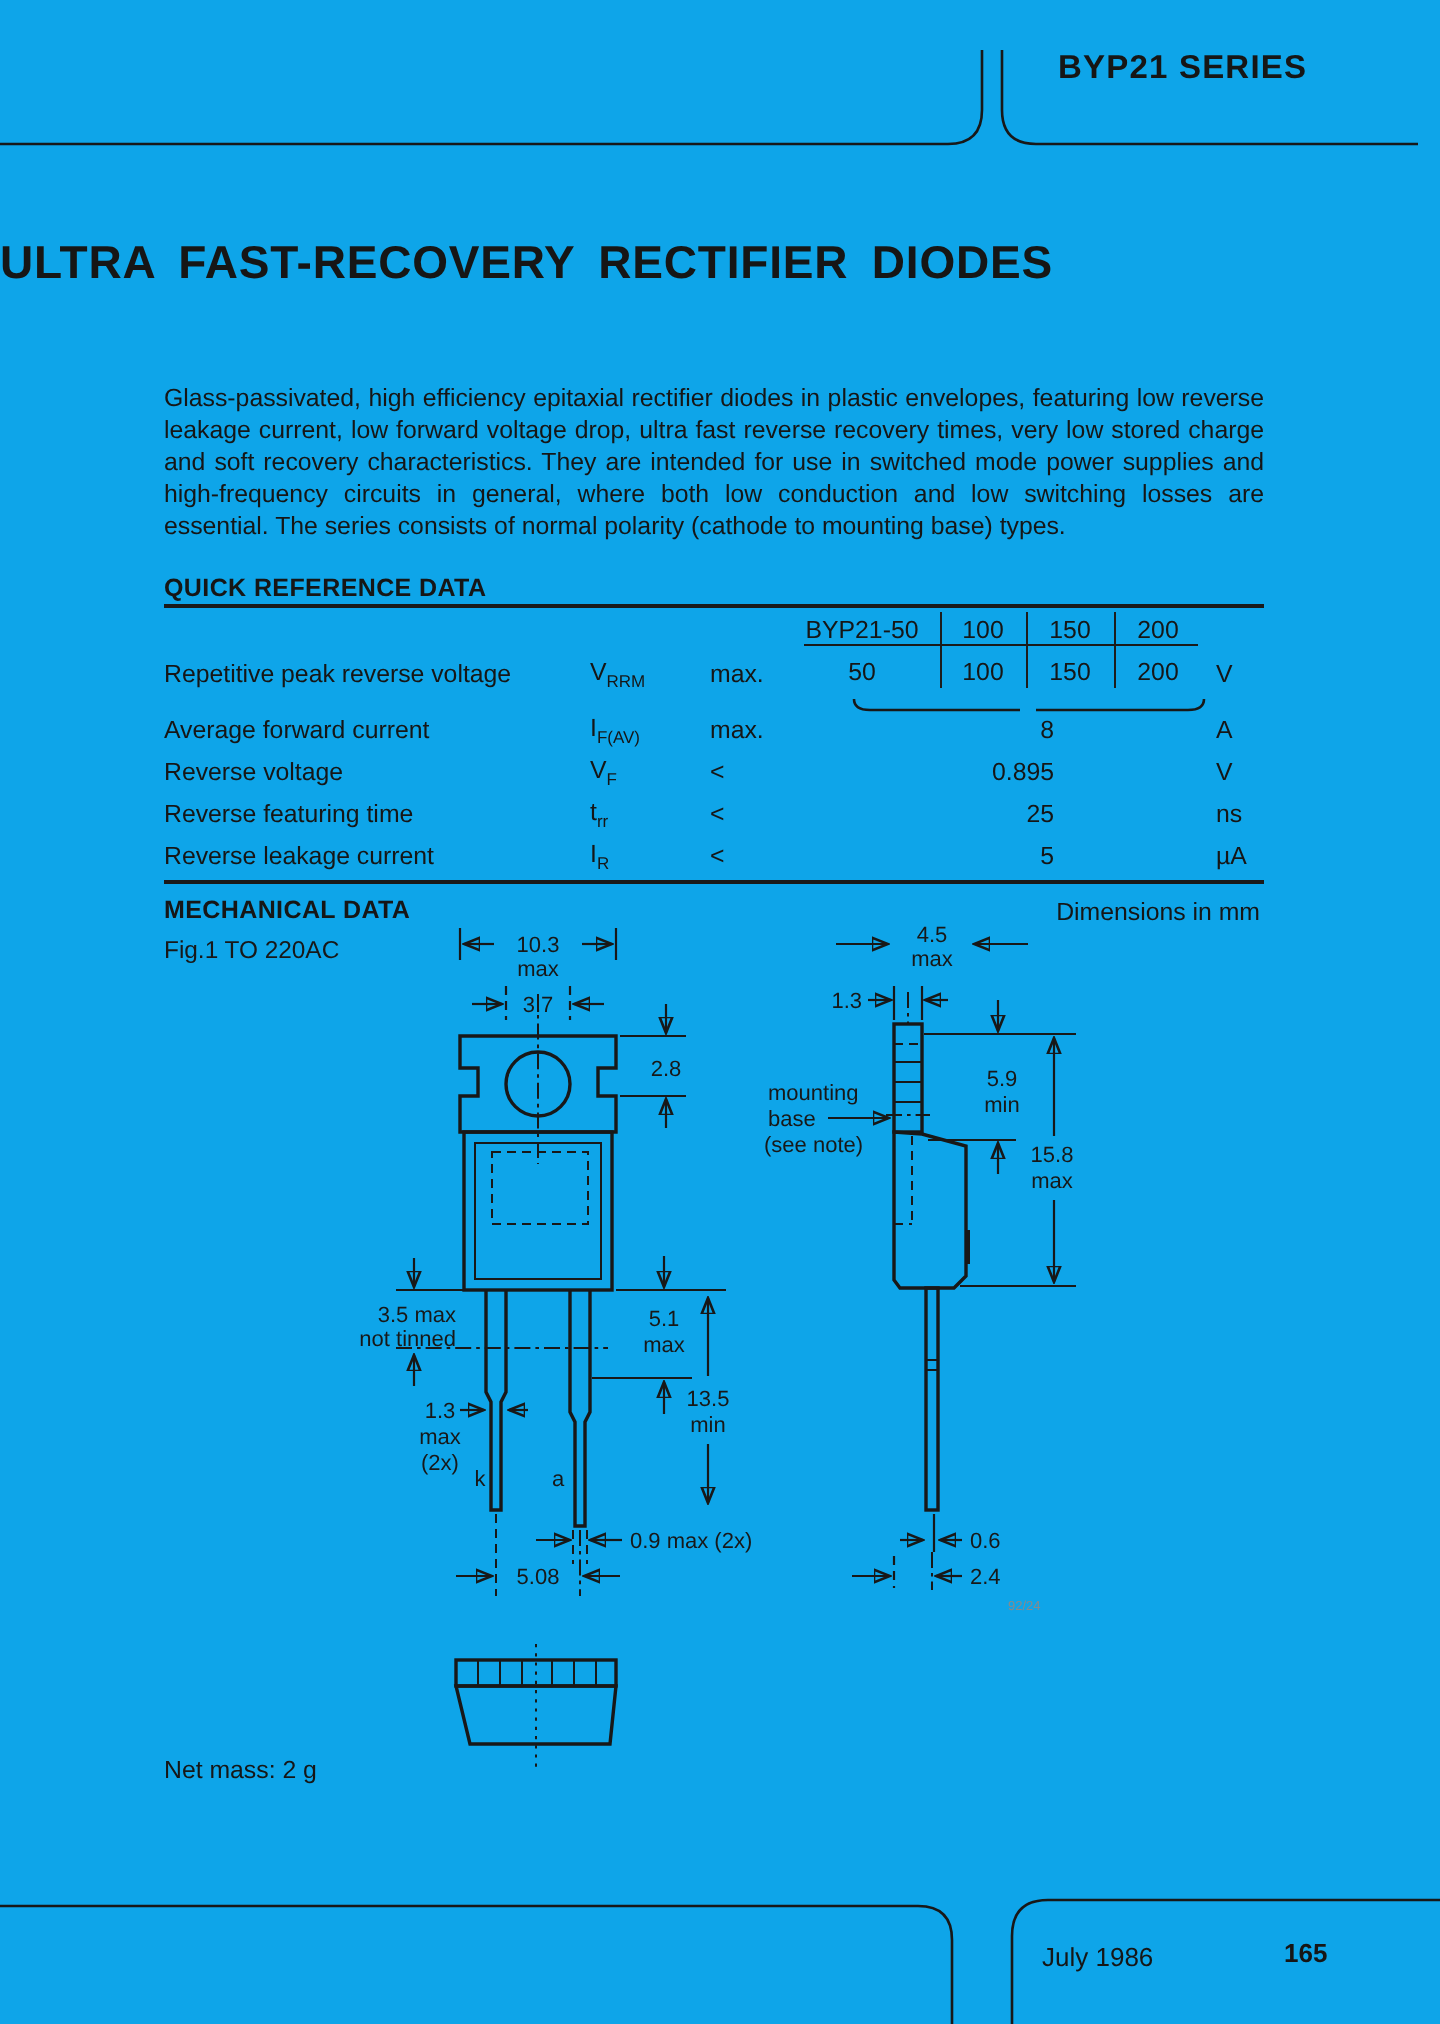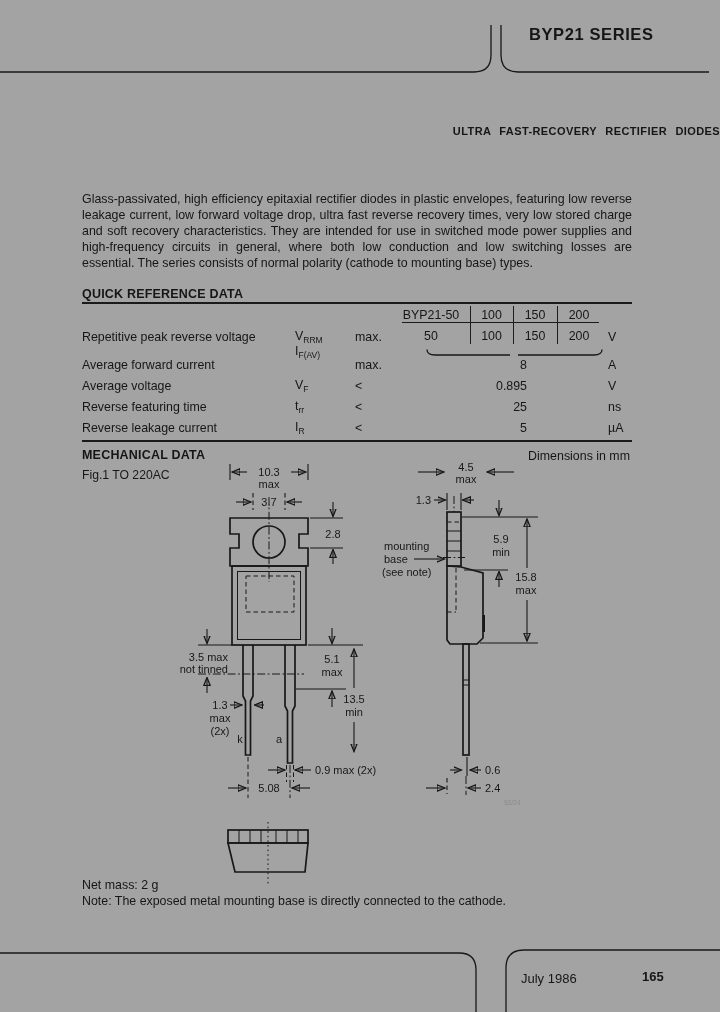--- a/index.html
+++ b/index.html
@@ -1,23 +1,23 @@
 <!DOCTYPE html>
 <html><head>
 <meta charset="utf-8">
 <style>
   html,body{margin:0;padding:0;background:#e8e8e8;}
-  .page{position:relative;width:720px;height:1012px;background:#a3a3a3;overflow:hidden;
+  .page{position:relative;width:720px;height:1012px;background:#0ea5e9;overflow:hidden;
         font-family:"Liberation Sans", sans-serif;color:#161616;}
   .abs{position:absolute;}
   .t12{font-size:12.4px;line-height:14px;}
   .center{text-align:center;}
   .right{text-align:right;}
   .rule{background:#1a1a1a;}
-  .doc-title{width:720px;text-align:right;font-size:11px;font-weight:600;
+  .doc-title{width:720px;text-align:left;font-size:23px;font-weight:600;
              letter-spacing:.4px;word-spacing:5px;line-height:20.5px;}
   .intro{width:550px;font-size:12.4px;line-height:16.1px;text-align:justify;}
   .series{font-size:16.5px;font-weight:600;letter-spacing:.6px;}
   .hd{font-size:12.5px;font-weight:bold;letter-spacing:.2px;}
   sub{font-size:8.5px;}
   .vline{width:1.4px;background:#1d1d1d;}
   svg{display:block;}
   svg line,svg path,svg rect,svg circle{stroke:#181818;fill:none;stroke-width:1.3;}
   svg .o{stroke-width:1.7;}
   svg .t{stroke-width:1;}
@@ -68,26 +68,26 @@
   <div class="abs t12 center" style="left:515px;top:329px;width:40px">150</div>
   <div class="abs t12 center" style="left:559px;top:329px;width:40px">200</div>
   <div class="abs t12" style="left:608px;top:330px">V</div>
 
   <svg class="abs" style="left:426px;top:348px" width="178" height="12">
     <path d="M1,1.5 Q1,7 9,7 H84" stroke-width="1.3"></path>
     <path d="M176,1.5 Q176,7 168,7 H92" stroke-width="1.3"></path>
   </svg>
 
   <div class="abs t12" style="left:82px;top:358px">Average forward current</div>
-  <div class="abs t12" style="left:295px;top:344px"><span>I</span><sub>F(AV)</sub></div>
+  <div class="abs t12" style="left:295px;top:357px"><span>I</span><sub>F(AV)</sub></div>
   <div class="abs t12" style="left:355px;top:358px">max.</div>
   <div class="abs t12 right" style="left:400px;top:358px;width:127px">8</div>
   <div class="abs t12" style="left:608px;top:358px">A</div>
 
-  <div class="abs t12" style="left:82px;top:379px">Average voltage</div>
+  <div class="abs t12" style="left:82px;top:379px">Reverse voltage</div>
   <div class="abs t12" style="left:295px;top:378px"><span>V</span><sub>F</sub></div>
   <div class="abs t12" style="left:355px;top:379px">&lt;</div>
   <div class="abs t12 right" style="left:400px;top:379px;width:127px">0.895</div>
   <div class="abs t12" style="left:608px;top:379px">V</div>
 
   <div class="abs t12" style="left:82px;top:400px">Reverse featuring time</div>
   <div class="abs t12" style="left:295px;top:399px"><span>t</span><sub>rr</sub></div>
   <div class="abs t12" style="left:355px;top:400px">&lt;</div>
   <div class="abs t12 right" style="left:400px;top:400px;width:127px">25</div>
   <div class="abs t12" style="left:608px;top:400px">ns</div>
@@ -238,21 +238,20 @@
       <line class="t" x1="181" y1="370" x2="181" y2="383"></line>
       <line class="t" x1="196" y1="370" x2="196" y2="383"></line>
       <line class="t" x1="207" y1="370" x2="207" y2="383"></line>
       <line class="t" x1="218" y1="370" x2="218" y2="383"></line>
       <path class="o" d="M148,383 L228,383 L225,412 L155,412 Z"></path>
       <line class="dot" x1="188" y1="362" x2="188" y2="425"></line>
     </g>
   </svg>
 
   <div class="abs t12" style="left:82px;top:878px">Net mass: 2 g</div>
-  <div class="abs t12" style="left:82px;top:894px">Note: The exposed metal mounting base is directly connected to the cathode.</div>
 
   <svg class="abs" style="left:0;top:938px" width="720" height="74">
     <path d="M0,15 H459 Q476,15 476,32 V74" stroke-width="2.8"></path>
     <path d="M720,12 H524 Q506,12 506,30 V74" stroke-width="2.2"></path>
   </svg>
   <div class="abs footer-date" style="left:521px;top:971px">July 1986</div>
   <div class="abs footer-page" style="left:642px;top:969px">165</div>
 
 </div>
 

